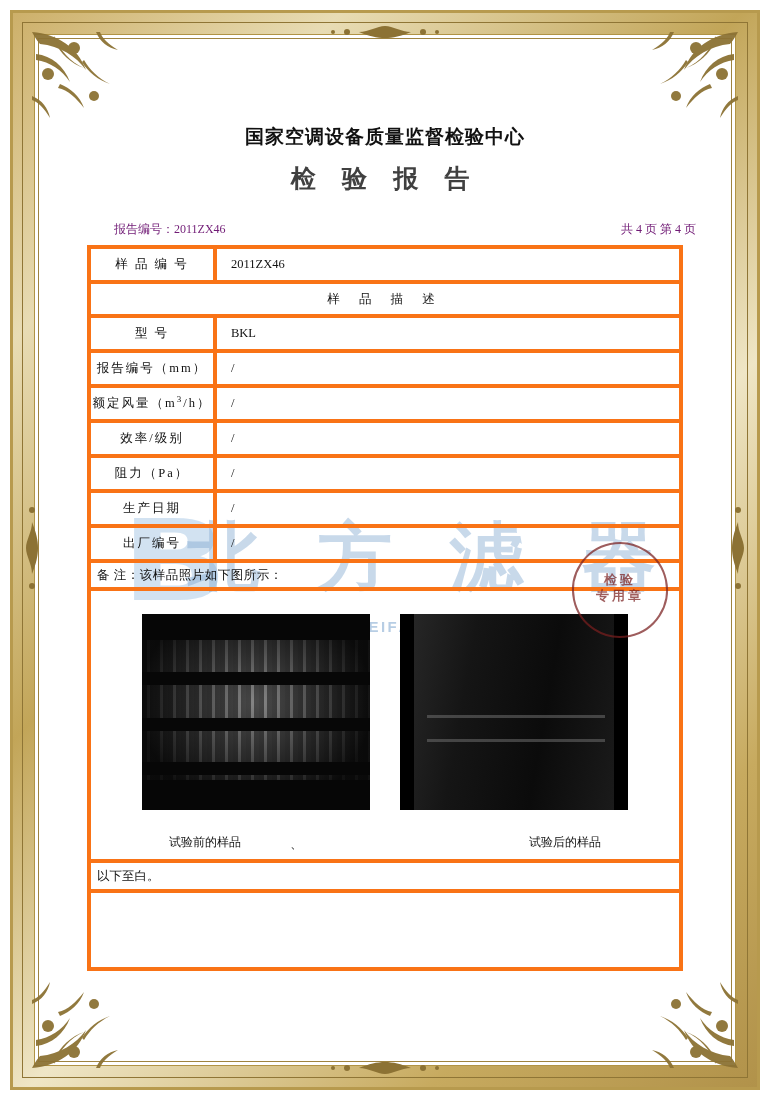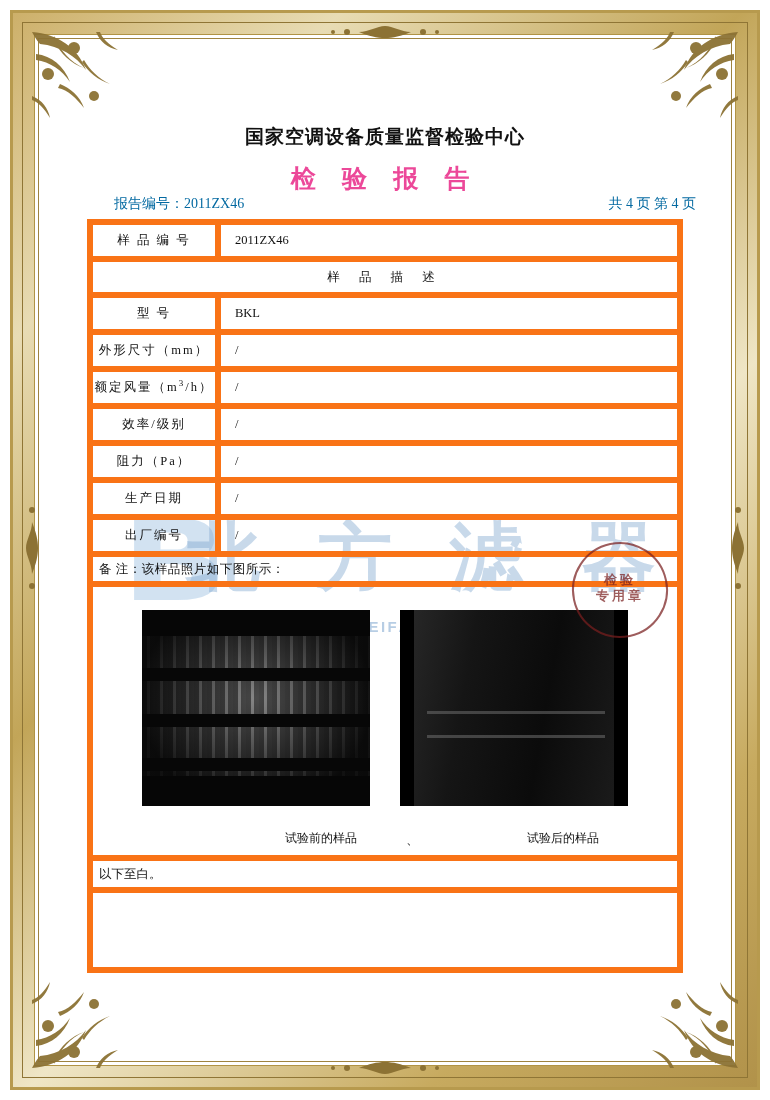--- a/index.html
+++ b/index.html
@@ -83,29 +83,30 @@
     font-weight: bold;
     letter-spacing: 1px;
     color: #111;
     margin-top: 78px;
   }
   .doc-title-2 {
     text-align: center;
     font-size: 25px;
     font-weight: bold;
     letter-spacing: 10px;
-    color: #ec4899;
+    color: #404040;
     margin-top: 12px;
   }
 
   .meta-row {
     position: relative;
+    margin-top: 26px;
     height: 18px;
-    font-size: 14px;
-    color: #0369a1;
+    font-size: 12px;
+    color: #701a75;
   }
   .meta-left {
     position: absolute;
     left: 70px;
     top: 0;
     white-space: nowrap;
   }
   .meta-right {
     position: absolute;
     right: 30px;
@@ -117,21 +118,21 @@
   table.report {
     position: relative;
     margin: 6px auto 0 auto;
     width: 596px;
     border-collapse: collapse;
     table-layout: fixed;
     background: transparent;
     z-index: 3;
   }
   table.report td {
-    border: 6px solid #f97316;
+    border: 4px solid #f97316;
     font-size: 12.5px;
     color: #111;
     padding: 0;
     vertical-align: middle;
     background: transparent;
   }
   .lbl {
     width: 122px;
     text-align: center;
     height: 31px;
@@ -227,22 +228,22 @@
     position: absolute;
     top: 0; bottom: 0;
     width: 14px;
     background: #000;
   }
   .photo.right-photo .edge-l { left: 0; }
   .photo.right-photo .edge-r { right: 0; }
 
   .photo-captions {
     display: flex;
-    justify-content: flex-end;
-    gap: 14px;
+    justify-content: space-between;
+    gap: 24px;
     margin-top: 24px;
     font-size: 12px;
     color: #111;
   }
   .cap {
     width: 228px;
     text-align: center;
     position: relative;
   }
   .cap .stroke-mark {
@@ -467,21 +468,21 @@
           <td class="val">2011ZX46</td>
         </tr>
         <tr>
           <td class="section-head" colspan="2">样 品 描 述</td>
         </tr>
         <tr>
           <td class="lbl">型  号</td>
           <td class="val">BKL</td>
         </tr>
         <tr>
-          <td class="lbl">外形尺寸（mm）</td>
+          <td class="lbl">报告编号（mm）</td>
           <td class="val">/</td>
         </tr>
         <tr>
           <td class="lbl">额定风量（m<span class="sup">3</span>/h）</td>
           <td class="val">/</td>
         </tr>
         <tr>
           <td class="lbl">效率/级别</td>
           <td class="val">/</td>
         </tr>

